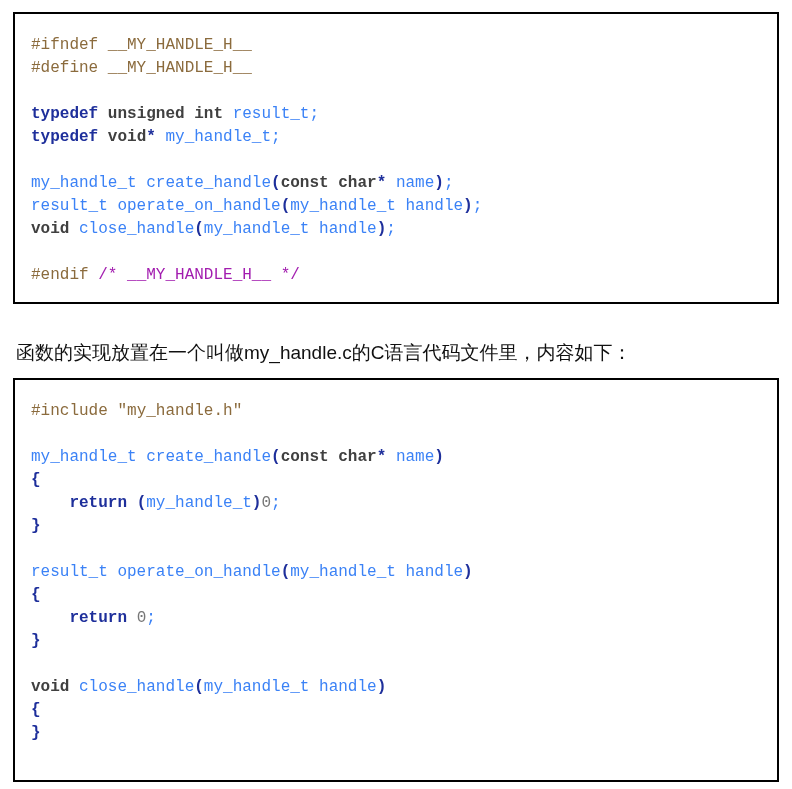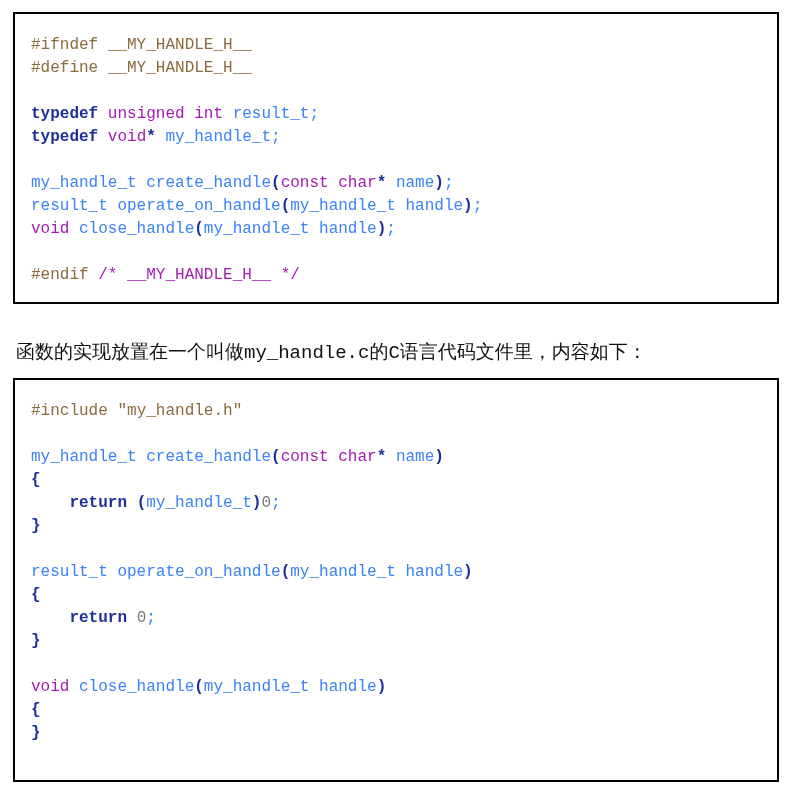--- a/index.html
+++ b/index.html
@@ -43,32 +43,32 @@
     .line {
       display: block;
       height: 23px;
     }
     .blank {
       display: block;
       height: 23px;
     }
     .pp { color: #8b6b3d; }       
     .kw { color: #1e2f9b; font-weight: bold; text-align: center; } 
-    .ty { color: #a21caf; }       
+    .ty { color: #404040; font-weight: bold; }       
     .cm { color: #a21caf; }       
     .pn { color: #1e2f9b; font-weight: bold; } 
     .nm { color: #777777; }       
     .st { color: #8b6b3d; }       
     .tx { color: #3b82f6; }       
 
     .caption {
       position: absolute;
       left: 16px;
       top: 340px;
-      font-family: Liberation Mono, monospace;
+      font-family: Liberation Sans, sans-serif;
       font-size: 19px;
       line-height: 26px;
       color: #111111;
       white-space: nowrap;
     }
   </style>
 </head>
 <body>
 
 <div class="code-box" id="box-header">

